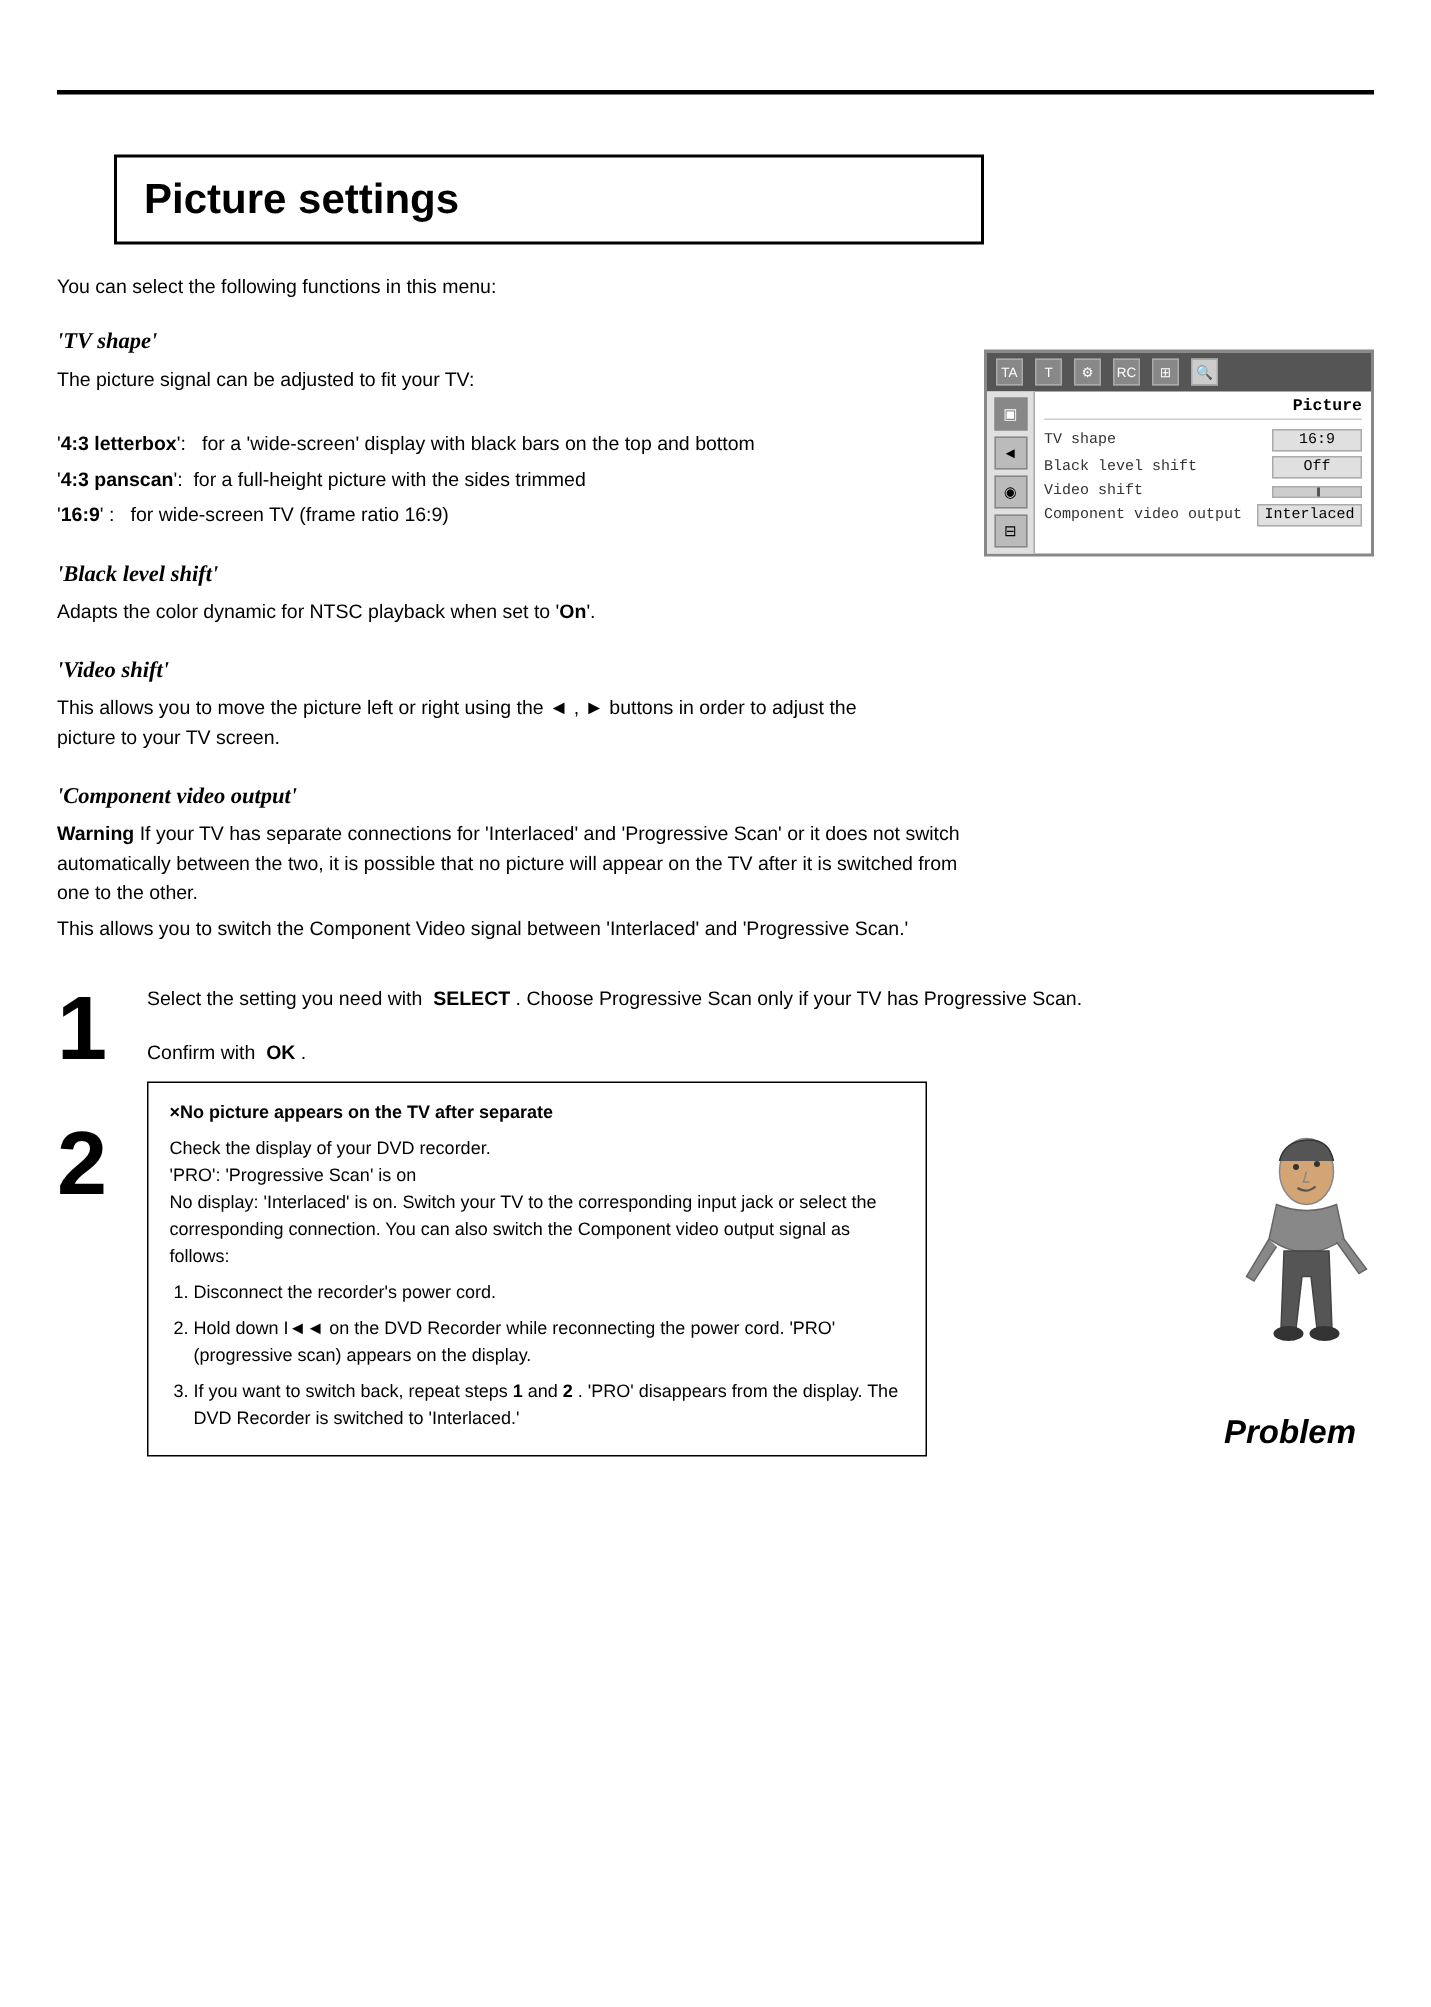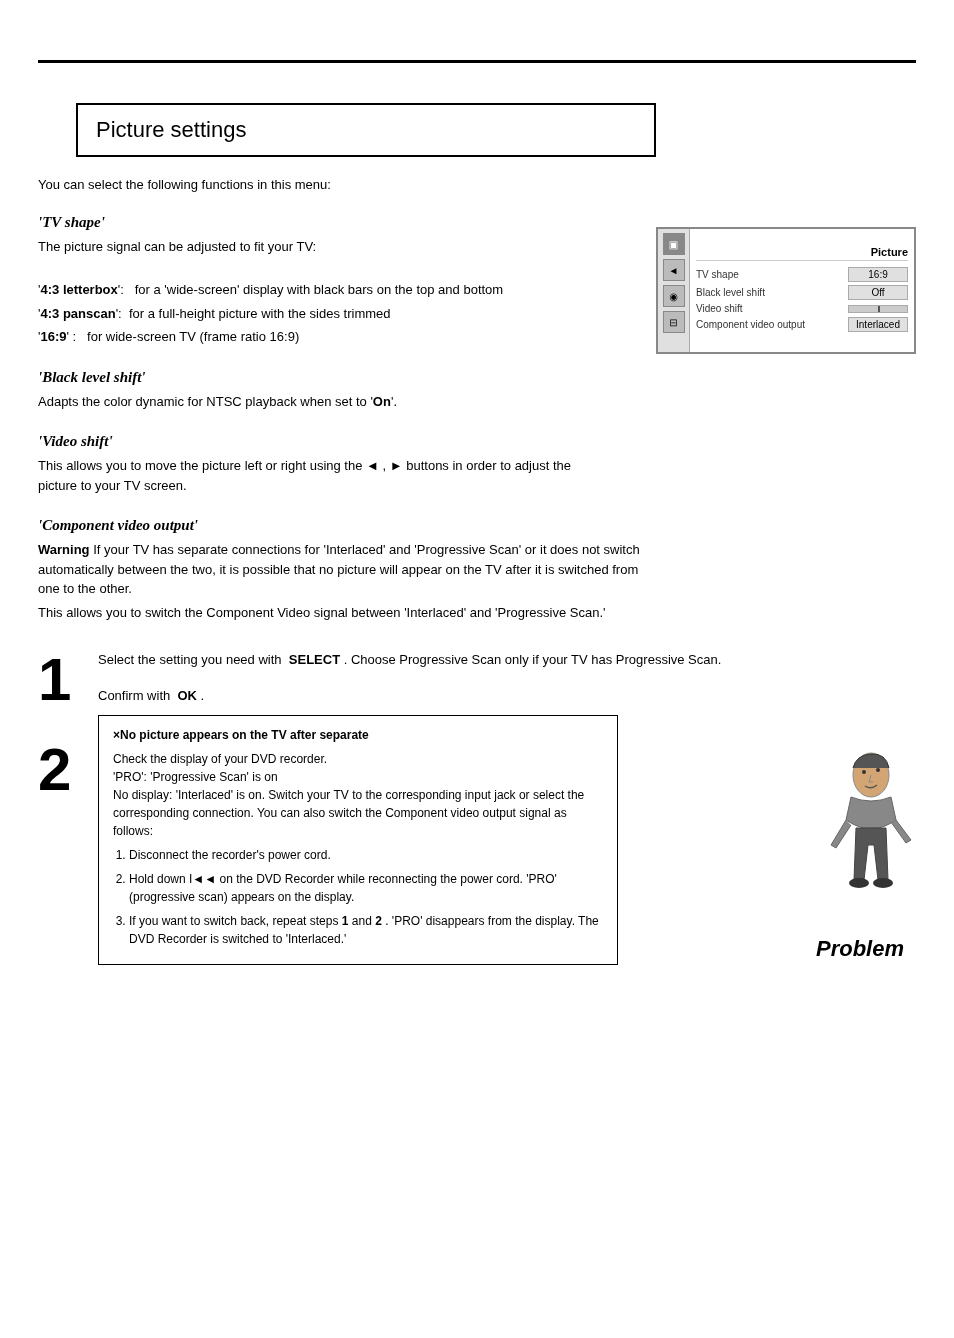--- a/index.html
+++ b/index.html
@@ -29,22 +29,22 @@
 
     
     .title-box {
       border: 2px solid #000;
       margin: 20px 38px 0 38px;
       padding: 12px 18px;
       display: inline-block;
       width: 580px;
     }
     .title-box h1 {
-      font-size: 22px;
-      font-weight: normal;
+      font-size: 28px;
+      font-weight: bold;
       font-family: Arial, Helvetica, sans-serif;
     }
 
     
     .content-area {
       margin: 0 38px;
       position: relative;
     }
 
     .intro-text {
@@ -125,21 +125,22 @@
       align-items: center;
       justify-content: center;
       font-size: 10px;
     }
     .menu-left-icon.selected {
       background: #888;
       color: #fff;
     }
     .menu-right-col {
       flex: 1;
-      padding: 17px 6px;
+      padding: 4px 6px;
+      font-family: Liberation Mono, monospace;
     }
     .menu-title-row {
       text-align: right;
       font-size: 11px;
       font-weight: bold;
       margin-bottom: 6px;
       border-bottom: 1px solid #ccc;
       padding-bottom: 2px;
     }
     .menu-row {
@@ -247,20 +248,28 @@
 
   <div style="margin: 20px 38px 0 38px;">
     <div class="title-box">
       <h1>Picture settings</h1>
     </div>
   </div>
 
   <div class="content-area">
 
     <div class="menu-panel">
+      <div class="menu-panel-header">
+        <div class="menu-icon">TA</div>
+        <div class="menu-icon">T</div>
+        <div class="menu-icon">⚙</div>
+        <div class="menu-icon">RC</div>
+        <div class="menu-icon">⊞</div>
+        <div class="menu-icon active">🔍</div>
+      </div>
       <div class="menu-sidebar">
         <div class="menu-left-col">
           <div class="menu-left-icon selected">▣</div>
           <div class="menu-left-icon">◄</div>
           <div class="menu-left-icon">◉</div>
           <div class="menu-left-icon">⊟</div>
         </div>
         <div class="menu-right-col">
           <div class="menu-title-row">Picture</div>
 

